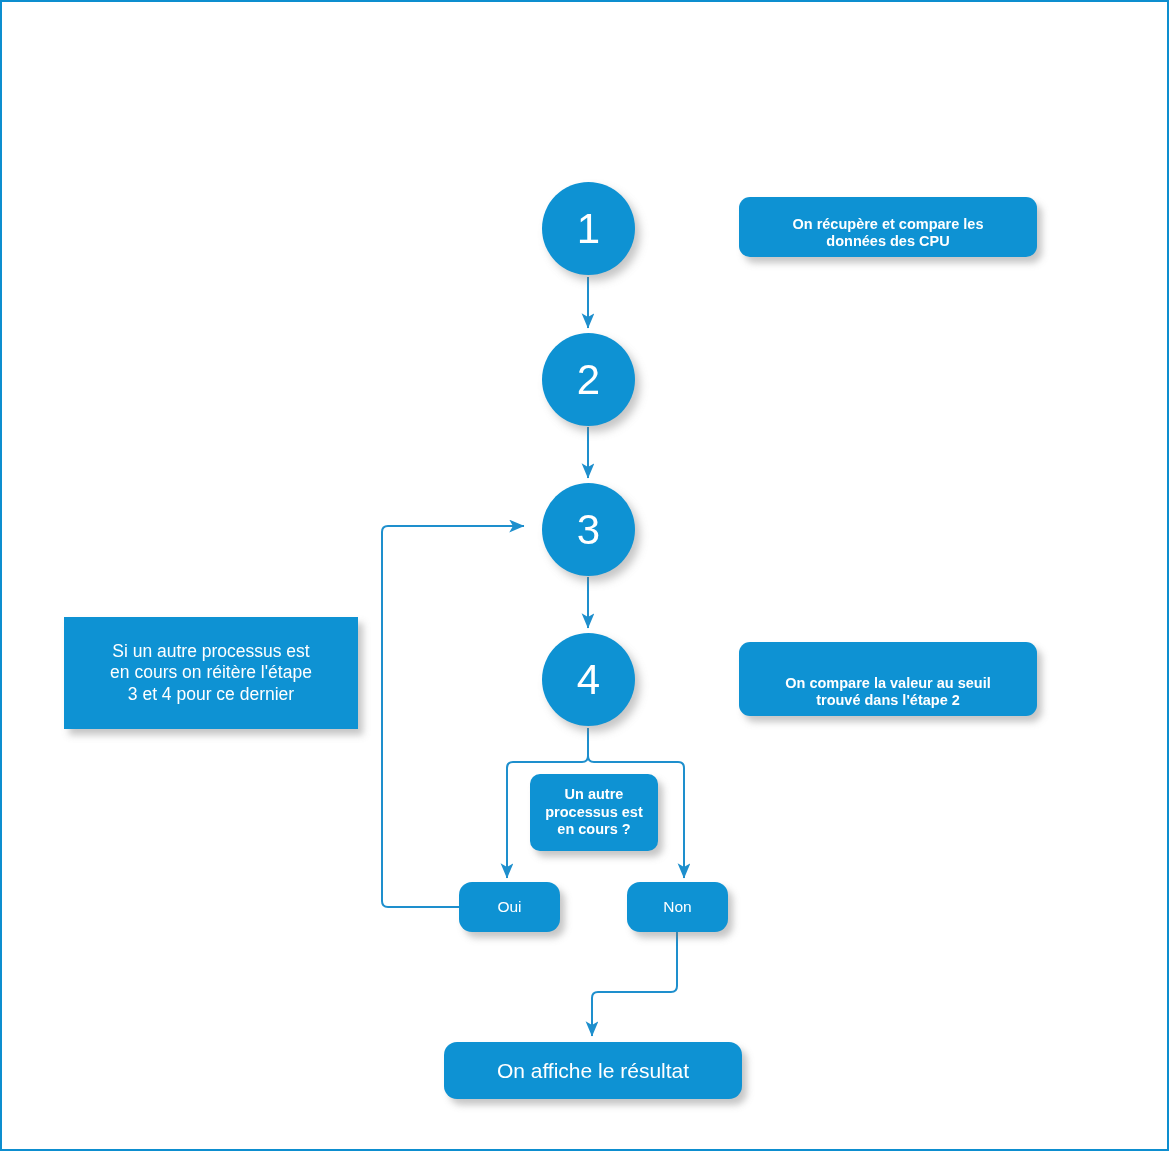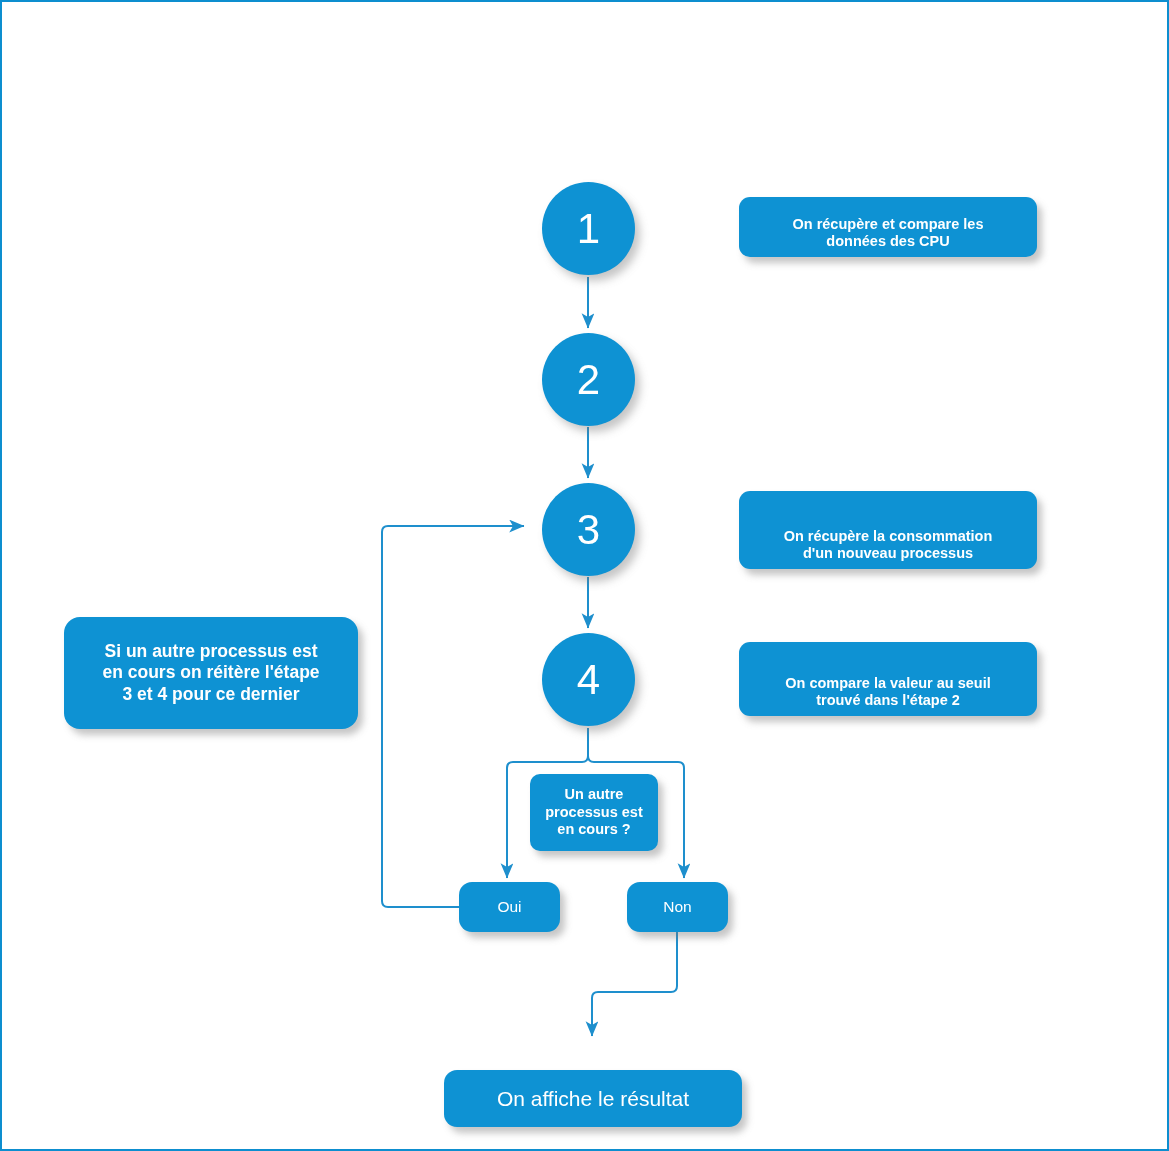--- a/index.html
+++ b/index.html
@@ -85,23 +85,23 @@
   .n2 { left: 737px; top: 332px; height: 80px; }
   .n3 { left: 737px; top: 489px; height: 78px; }
   .n4 { left: 737px; top: 640px; height: 74px; }
 
   .loop-note {
     left: 62px;
     top: 615px;
     width: 294px;
     height: 112px;
     font-size: 17.5px;
-    font-weight: bold;
+    font-weight: normal;
     padding: 6px 16px;
-    border-radius: 16px;
+    border-radius: 0;
   }
 
   .decision-node {
     left: 528px;
     top: 772px;
     width: 128px;
     height: 77px;
     font-size: 14.5px;
     font-weight: bold;
     padding: 12px 8px;
@@ -117,21 +117,20 @@
   .b-oui { left: 457px; top: 880px; }
   .b-non { left: 625px; top: 880px; }
 
   .result-node {
     left: 442px;
     top: 1040px;
     width: 298px;
     height: 57px;
     font-size: 21px;
     border-radius: 13px;
-    margin-top: 28px;
   }
 
   .node-label {
     display: block;
     white-space: pre-line;
   }
 </style>
 </head>
 <body>
 
@@ -175,24 +174,20 @@
     <span class="node-label">3</span>
   </div>
   <div class="node circle step-circle c4">
     <span class="node-label">4</span>
   </div>
 
   <div class="node rounded side-note n1">
     <span class="node-label">On récupère et compare les
 données des CPU</span>
   </div>
-  <div class="node rounded side-note n3">
-    <span class="node-label">On récupère la consommation
-d'un nouveau processus</span>
-  </div>
   <div class="node rounded side-note n4">
     <span class="node-label">On compare la valeur au seuil
 trouvé dans l'étape 2</span>
   </div>
 
   <div class="node rounded loop-note">
     <span class="node-label">Si un autre processus est
 en cours on réitère l'étape
 3 et 4 pour ce dernier</span>
   </div>

